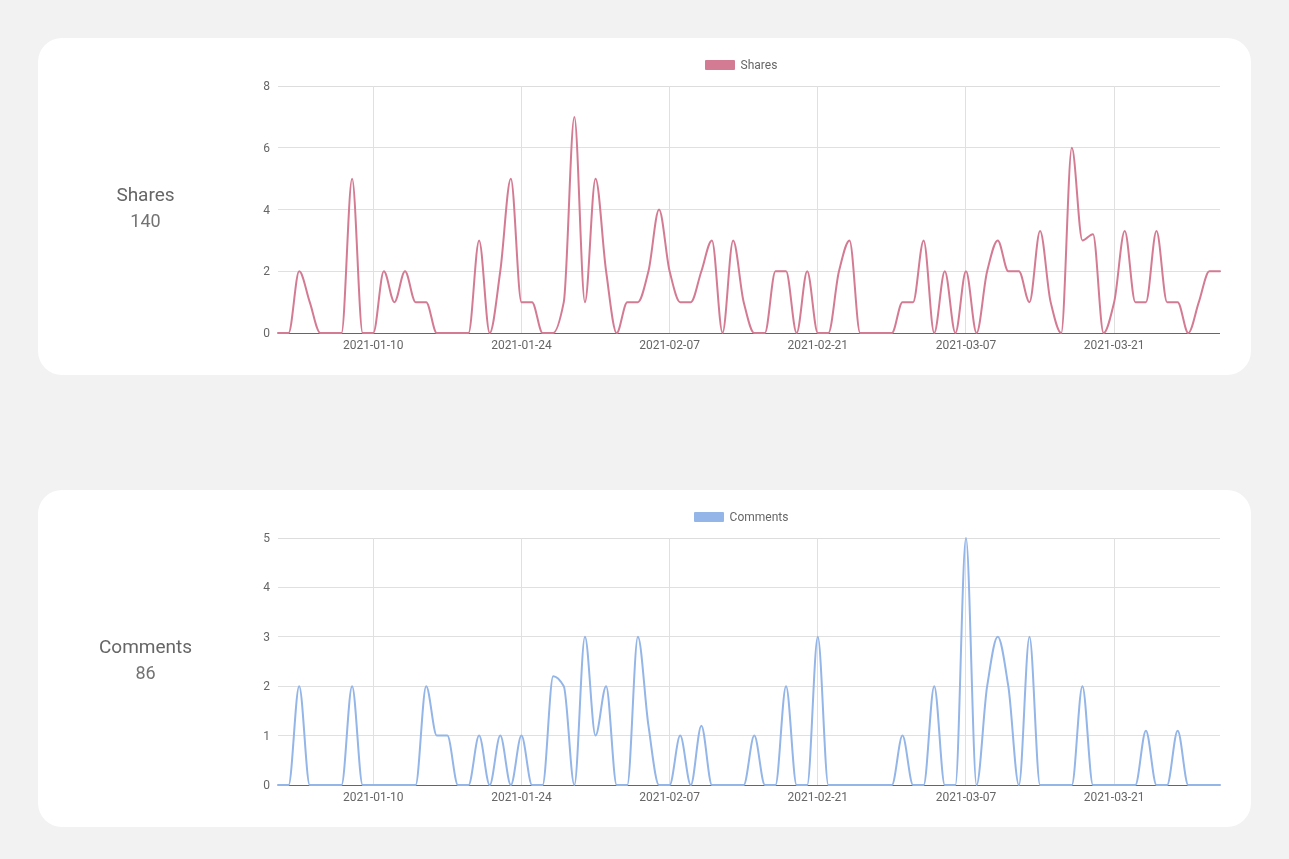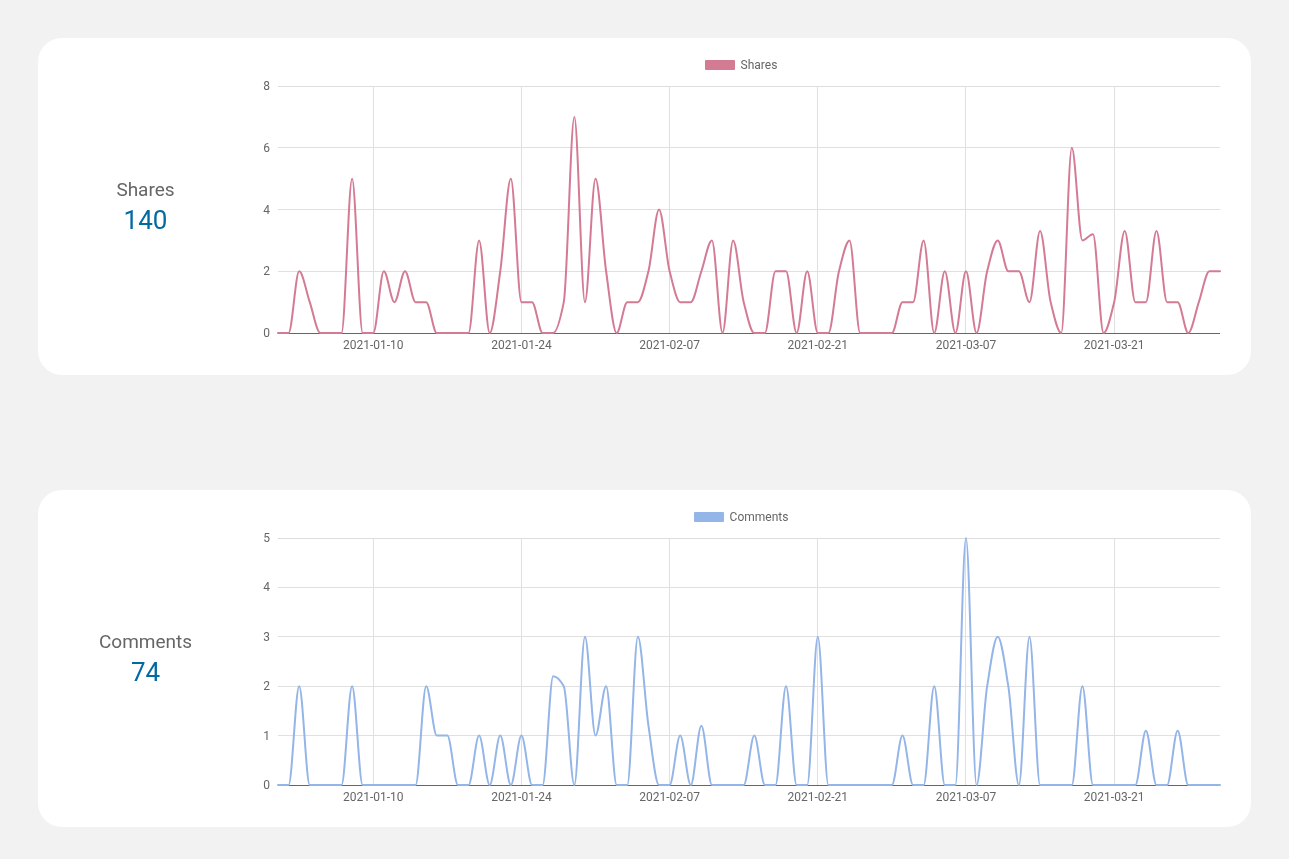--- a/index.html
+++ b/index.html
@@ -28,22 +28,22 @@
       flex-direction: column;
       align-items: center;
       gap: 4px;
     }
     .metric-label .name {
       font-size: 19px;
       color: #666;
       font-weight: 400;
     }
     .metric-label .value {
-      font-size: 26px;
-      color: #0369a1;
+      font-size: 18px;
+      color: #737373;
       font-weight: 400;
     }
     .chart-area {
       flex: 1;
       position: relative;
     }
     .legend {
       display: flex;
       justify-content: center;
       align-items: center;
@@ -105,21 +105,21 @@
           <line x1="22" x2="964" y1="253" y2="253"></line>
         </g>
         <path d="M22,253C25.53,253.00 29.06,253.00 32.58,253.00C36.11,253.00 39.64,191.25 43.17,191.25C46.70,191.25 50.22,211.83 53.75,222.13C57.28,232.42 60.81,253.00 64.34,253.00C67.87,253.00 71.39,253.00 74.92,253.00C78.45,253.00 81.98,253.00 85.51,253.00C89.03,253.00 92.56,98.63 96.09,98.63C99.62,98.63 103.15,253.00 106.67,253.00C110.20,253.00 113.73,253.00 117.26,253.00C120.79,253.00 124.31,191.25 127.84,191.25C131.37,191.25 134.90,222.13 138.43,222.13C141.96,222.13 145.48,191.25 149.01,191.25C152.54,191.25 156.07,222.13 159.60,222.13C163.12,222.13 166.65,222.13 170.18,222.13C173.71,222.13 177.24,253.00 180.76,253.00C184.29,253.00 187.82,253.00 191.35,253.00C194.88,253.00 198.40,253.00 201.93,253.00C205.46,253.00 208.99,253.00 212.52,253.00C216.04,253.00 219.57,160.38 223.10,160.38C226.63,160.38 230.16,253.00 233.69,253.00C237.21,253.00 240.74,215.95 244.27,191.25C247.80,166.55 251.33,98.63 254.85,98.63C258.38,98.63 261.91,222.13 265.44,222.13C268.97,222.13 272.49,222.13 276.02,222.13C279.55,222.13 283.08,253.00 286.61,253.00C290.13,253.00 293.66,253.00 297.19,253.00C300.72,253.00 304.25,239.77 307.78,222.13C311.30,204.48 314.83,36.88 318.36,36.88C321.89,36.88 325.42,222.13 328.94,222.13C332.47,222.13 336.00,98.63 339.53,98.63C343.06,98.63 346.58,166.55 350.11,191.25C353.64,215.95 357.17,253.00 360.70,253.00C364.22,253.00 367.75,222.13 371.28,222.13C374.81,222.13 378.34,222.13 381.87,222.13C385.39,222.13 388.92,204.97 392.45,191.25C395.98,177.53 399.51,129.50 403.03,129.50C406.56,129.50 410.09,177.53 413.62,191.25C417.15,204.97 420.67,222.13 424.20,222.13C427.73,222.13 431.26,222.13 434.79,222.13C438.31,222.13 441.84,201.54 445.37,191.25C448.90,180.96 452.43,160.38 455.96,160.38C459.48,160.38 463.01,253.00 466.54,253.00C470.07,253.00 473.60,160.38 477.12,160.38C480.65,160.38 484.18,208.40 487.71,222.13C491.24,235.85 494.76,253.00 498.29,253.00C501.82,253.00 505.35,253.00 508.88,253.00C512.40,253.00 515.93,191.25 519.46,191.25C522.99,191.25 526.52,191.25 530.04,191.25C533.57,191.25 537.10,253.00 540.63,253.00C544.16,253.00 547.69,191.25 551.21,191.25C554.74,191.25 558.27,253.00 561.80,253.00C565.33,253.00 568.85,253.00 572.38,253.00C575.91,253.00 579.44,204.97 582.97,191.25C586.49,177.53 590.02,160.38 593.55,160.38C597.08,160.38 600.61,253.00 604.13,253.00C607.66,253.00 611.19,253.00 614.72,253.00C618.25,253.00 621.78,253.00 625.30,253.00C628.83,253.00 632.36,253.00 635.89,253.00C639.42,253.00 642.94,222.13 646.47,222.13C650.00,222.13 653.53,222.13 657.06,222.13C660.58,222.13 664.11,160.38 667.64,160.38C671.17,160.38 674.70,253.00 678.22,253.00C681.75,253.00 685.28,191.25 688.81,191.25C692.34,191.25 695.87,253.00 699.39,253.00C702.92,253.00 706.45,191.25 709.98,191.25C713.51,191.25 717.03,253.00 720.56,253.00C724.09,253.00 727.62,204.97 731.15,191.25C734.67,177.53 738.20,160.38 741.73,160.38C745.26,160.38 748.79,191.25 752.31,191.25C755.84,191.25 759.37,191.25 762.90,191.25C766.43,191.25 769.96,222.13 773.48,222.13C777.01,222.13 780.54,151.11 784.07,151.11C787.60,151.11 791.12,207.78 794.65,222.13C798.18,236.47 801.71,253.00 805.24,253.00C808.76,253.00 812.29,67.75 815.82,67.75C819.35,67.75 822.88,160.38 826.40,160.38C829.93,160.38 833.46,154.20 836.99,154.20C840.52,154.20 844.04,253.00 847.57,253.00C851.10,253.00 854.63,236.47 858.16,222.13C861.69,207.78 865.21,151.11 868.74,151.11C872.27,151.11 875.80,222.13 879.33,222.13C882.85,222.13 886.38,222.13 889.91,222.13C893.44,222.13 896.97,151.11 900.49,151.11C904.02,151.11 907.55,222.13 911.08,222.13C914.61,222.13 918.13,222.13 921.66,222.13C925.19,222.13 928.72,253.00 932.25,253.00C935.78,253.00 939.30,232.42 942.83,222.13C946.36,211.83 949.89,191.25 953.42,191.25C956.94,191.25 960.47,191.25 964.00,191.25" fill="none" stroke="#d47b94" stroke-width="2" stroke-linecap="round" stroke-linejoin="round"></path>
       </svg>
   </div>
 </div>
 
 <div class="card">
   <div class="metric-label">
     <div class="name">Comments</div>
-    <div class="value">74</div>
+    <div class="value">86</div>
   </div>
   <div class="chart-area">
     <div class="legend">
       <span class="swatch" id="swatch-1" style="background: rgb(148, 181, 232);"></span>
       <span>Comments</span>
     </div>
     <svg class="plot" id="plot-1" width="970" height="275">
         <g class="grid">
           <line x1="22" x2="964" y1="253" y2="253"></line>
           <line x1="22" x2="964" y1="203.60000000000002" y2="203.60000000000002"></line>

